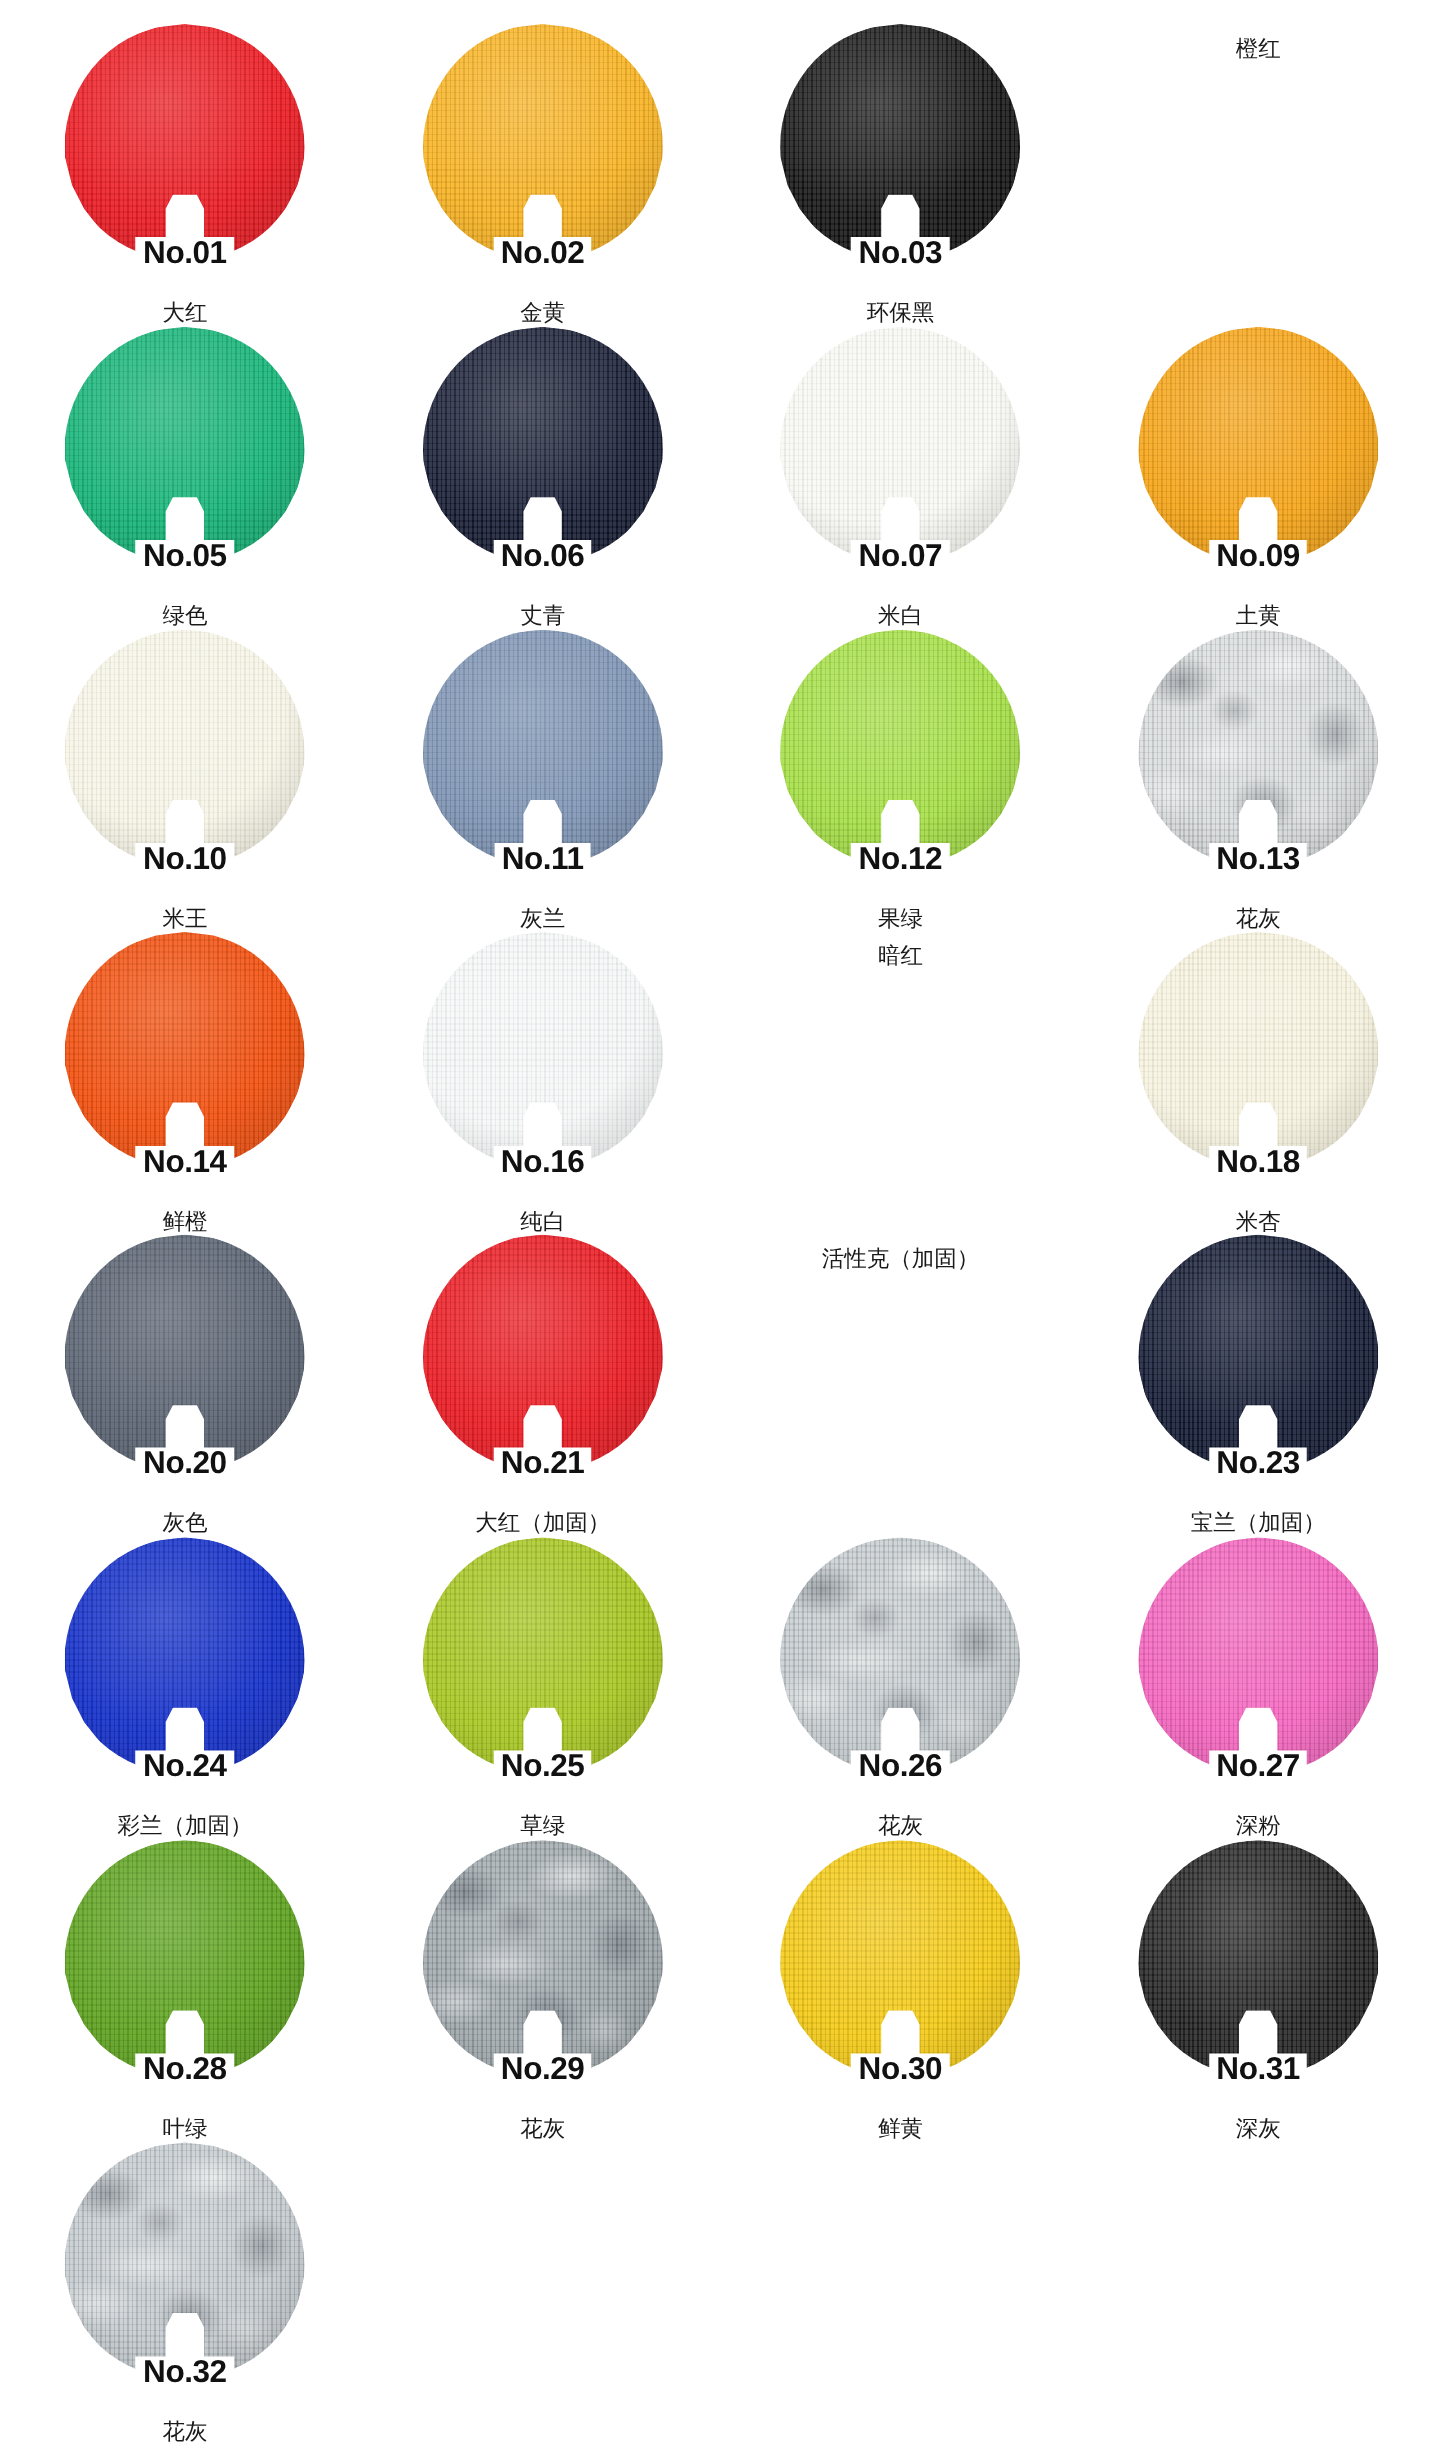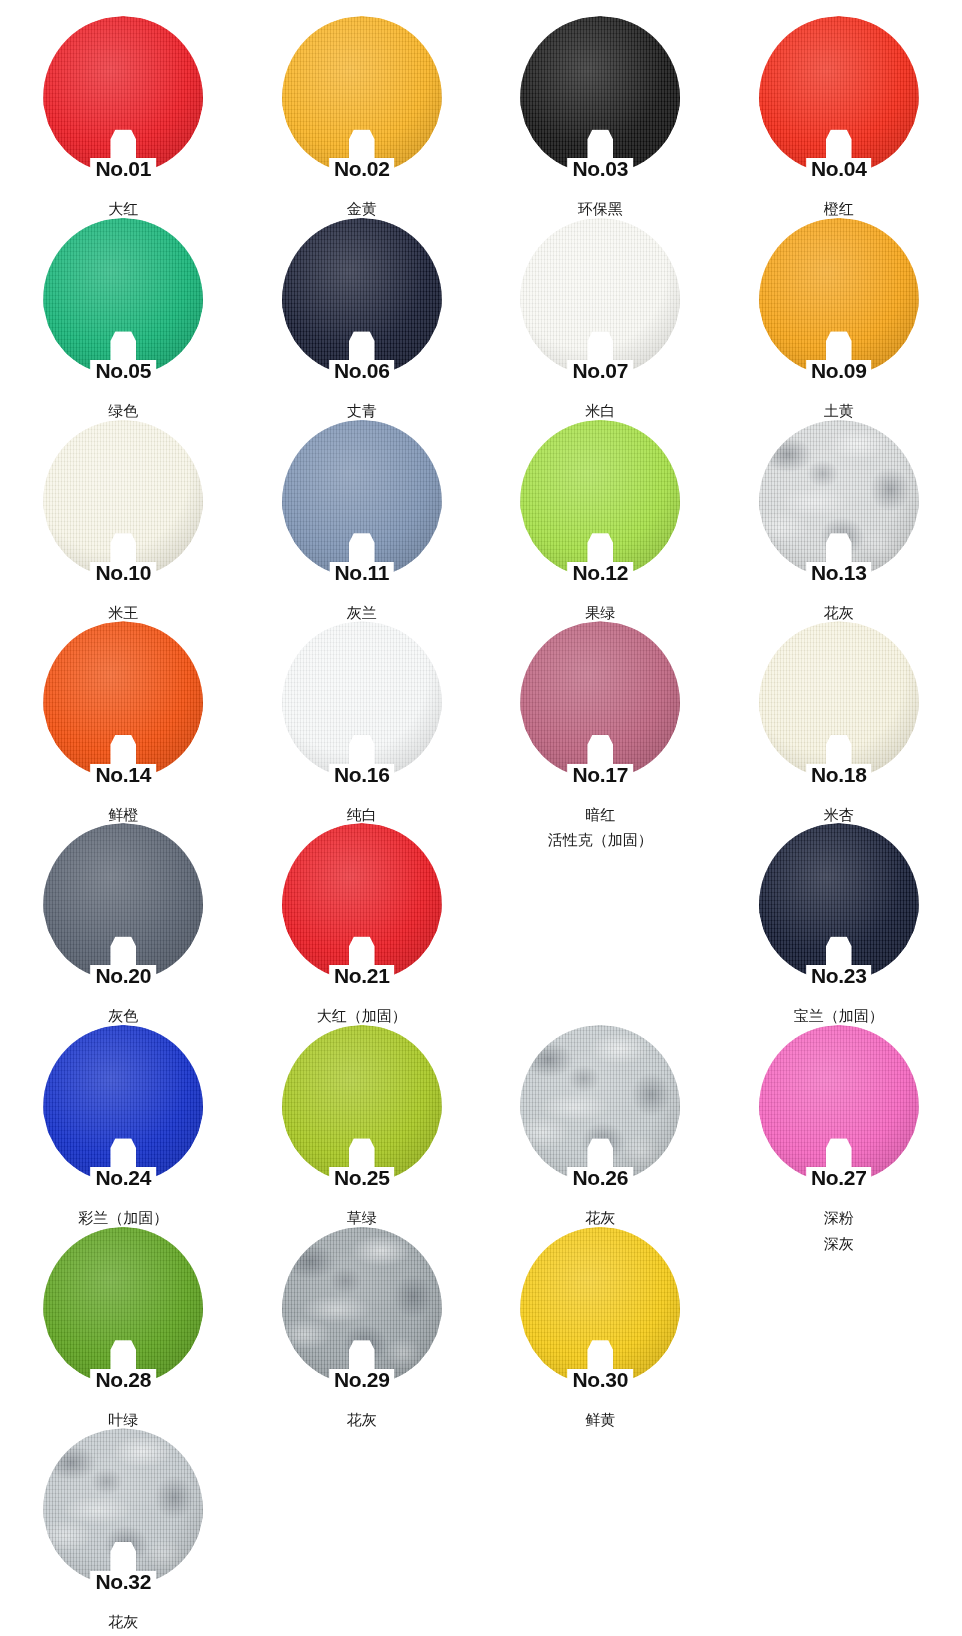--- a/index.html
+++ b/index.html
@@ -174,24 +174,20 @@
       <div class="swatch-name">金黄</div>
     </div>
     <div class="swatch-cell">
       <div class="disc-wrap">
         <div class="swatch-disc tex-dark" style="background-color: rgb(19, 19, 19);"></div>
         <div class="swatch-code">No.03</div>
       </div>
       <div class="swatch-name">环保黑</div>
     </div>
     <div class="swatch-cell">
-      <div class="disc-wrap">
-        <div class="swatch-disc " style="background-color: rgb(244, 42, 24);"></div>
-        <div class="swatch-code">No.04</div>
-      </div>
       <div class="swatch-name">橙红</div>
     </div>
     <div class="swatch-cell">
       <div class="disc-wrap">
         <div class="swatch-disc " style="background-color: rgb(22, 181, 120);"></div>
         <div class="swatch-code">No.05</div>
       </div>
       <div class="swatch-name">绿色</div>
     </div>
     <div class="swatch-cell">
@@ -251,24 +247,20 @@
       <div class="swatch-name">鲜橙</div>
     </div>
     <div class="swatch-cell">
       <div class="disc-wrap">
         <div class="swatch-disc tex-pale" style="background-color: rgb(242, 244, 245);"></div>
         <div class="swatch-code">No.16</div>
       </div>
       <div class="swatch-name">纯白</div>
     </div>
     <div class="swatch-cell">
-      <div class="disc-wrap">
-        <div class="swatch-disc " style="background-color: rgb(190, 100, 128);"></div>
-        <div class="swatch-code">No.17</div>
-      </div>
       <div class="swatch-name">暗红</div>
     </div>
     <div class="swatch-cell">
       <div class="disc-wrap">
         <div class="swatch-disc tex-pale" style="background-color: rgb(242, 237, 212);"></div>
         <div class="swatch-code">No.18</div>
       </div>
       <div class="swatch-name">米杏</div>
     </div>
     <div class="swatch-cell">
@@ -338,20 +330,24 @@
       <div class="swatch-name">花灰</div>
     </div>
     <div class="swatch-cell">
       <div class="disc-wrap">
         <div class="swatch-disc " style="background-color: rgb(246, 204, 23);"></div>
         <div class="swatch-code">No.30</div>
       </div>
       <div class="swatch-name">鲜黄</div>
     </div>
     <div class="swatch-cell">
+      <div class="disc-wrap">
+        <div class="swatch-disc tex-dark" style="background-color: rgb(35, 35, 35);"></div>
+        <div class="swatch-code">No.31</div>
+      </div>
       <div class="swatch-name">深灰</div>
     </div>
     <div class="swatch-cell">
       <div class="disc-wrap">
         <div class="swatch-disc tex-heather" style="background-color: rgb(192, 199, 203);"></div>
         <div class="swatch-code">No.32</div>
       </div>
       <div class="swatch-name">花灰</div>
     </div>
   </div>

